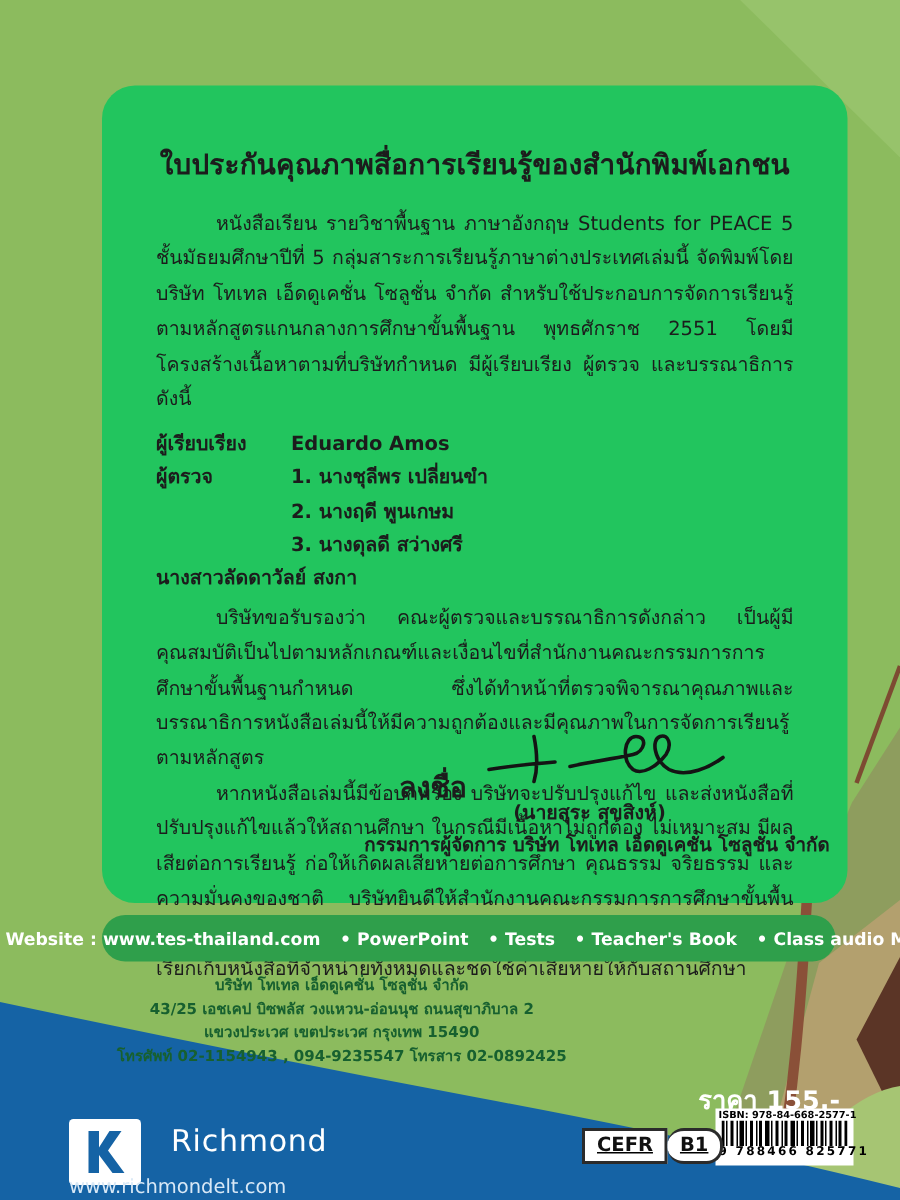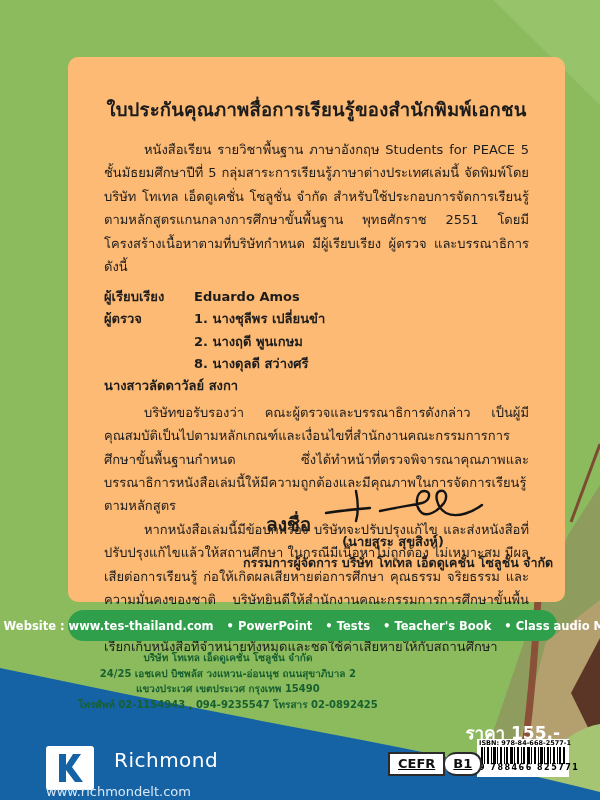--- a/index.html
+++ b/index.html
@@ -14,21 +14,21 @@
     background:#97c36b; clip-path:polygon(100% 0,100% 100%,18% 0);
   }
   
   .deco-right { position:absolute; right:0; top:430px; width:150px; height:370px; }
   
   .blue-wave { position:absolute; left:0; top:640px; width:600px; height:160px; }
 
   
   .panel {
     position:absolute; left:68px; top:57px; width:497px; height:545px;
-    background:#fdba74; border-radius:10px; box-sizing:border-box;
+    background:#22c55e; border-radius:22px; box-sizing:border-box;
     padding:0 36px; color:#1c1c1c;
   }
   .panel-title { margin-top:38px; text-align:center; font-size:18.5px; font-weight:bold; letter-spacing:.2px; }
   .para {
     margin:0; font-size:13px; line-height:1.8; text-align:justify;
     text-indent:40px; font-weight:500;
   }
   .para1 { margin-top:14px; }
   .credits { margin:8px 0 4px 0; font-size:13px; font-weight:600; }
   .credit-row { display:flex; line-height:1.7; }
@@ -110,21 +110,21 @@
     <div class="credit-row">
       <span class="credit-label">ผู้ตรวจ</span>
       <span class="credit-value">1. นางชุลีพร เปลี่ยนขำ</span>
     </div>
     <div class="credit-row">
       <span class="credit-label"></span>
       <span class="credit-value">2. นางฤดี พูนเกษม</span>
     </div>
     <div class="credit-row">
       <span class="credit-label"></span>
-      <span class="credit-value">8. นางดุลดี สว่างศรี</span>
+      <span class="credit-value">3. นางดุลดี สว่างศรี</span>
     </div>
     <div class="credit-row">
       <span class="credit-value">นางสาวลัดดาวัลย์ สงกา</span>
     </div>
   </div>
 
   <p class="para">บริษัทขอรับรองว่า คณะผู้ตรวจและบรรณาธิการดังกล่าว เป็นผู้มีคุณสมบัติเป็นไปตามหลักเกณฑ์และเงื่อนไขที่สำนักงานคณะกรรมการการศึกษาขั้นพื้นฐานกำหนด ซึ่งได้ทำหน้าที่ตรวจพิจารณาคุณภาพและบรรณาธิการหนังสือเล่มนี้ให้มีความถูกต้องและมีคุณภาพในการจัดการเรียนรู้ตามหลักสูตร</p>
   <p class="para">หากหนังสือเล่มนี้มีข้อบกพร่อง บริษัทจะปรับปรุงแก้ไข และส่งหนังสือที่ปรับปรุงแก้ไขแล้วให้สถานศึกษา ในกรณีมีเนื้อหาไม่ถูกต้อง ไม่เหมาะสม มีผลเสียต่อการเรียนรู้ ก่อให้เกิดผลเสียหายต่อการศึกษา คุณธรรม จริยธรรม และความมั่นคงของชาติ บริษัทยินดีให้สำนักงานคณะกรรมการการศึกษาขั้นพื้นฐานถอดถอนรายชื่อออกจากบัญชีประกาศกำหนดหนังสือเรียน และพร้อมจะเรียกเก็บหนังสือที่จำหน่ายทั้งหมดและชดใช้ค่าเสียหายให้กับสถานศึกษา</p>
 
   <span class="sign-label">ลงชื่อ</span>
@@ -139,21 +139,21 @@
 <div class="website-banner">
   <span>Website : www.tes-thailand.com</span>
   <span class="banner-item">PowerPoint</span>
   <span class="banner-item">Tests</span>
   <span class="banner-item">Teacher's Book</span>
   <span class="banner-item">Class audio MP3</span>
 </div>
 
 <div class="address">
   <div>บริษัท โทเทล เอ็ดดูเคชั่น โซลูชั่น จำกัด</div>
-  <div>24/25 เอชเคป บิซพลัส วงแหวน-อ่อนนุช ถนนสุขาภิบาล 2</div>
+  <div>43/25 เอชเคป บิซพลัส วงแหวน-อ่อนนุช ถนนสุขาภิบาล 2</div>
   <div>แขวงประเวศ เขตประเวศ กรุงเทพ 15490</div>
   <div>โทรศัพท์ 02-1154943 , 094-9235547 โทรสาร 02-0892425</div>
 </div>
 
 <svg class="brand-mark" viewBox="0 0 48 44">
   <rect x="0" y="0" width="48" height="44" rx="3" fill="#ffffff"></rect>
   <path d="M13,8 L13,36 L20,36 L20,24 L29,36 L37,36 L26,21 L35,8 L27,8 L20,19 L20,8 Z" fill="#1563a5"></path>
 </svg>
 <div class="brand-name">Richmond</div>
 <div class="brand-url">www.richmondelt.com</div>

